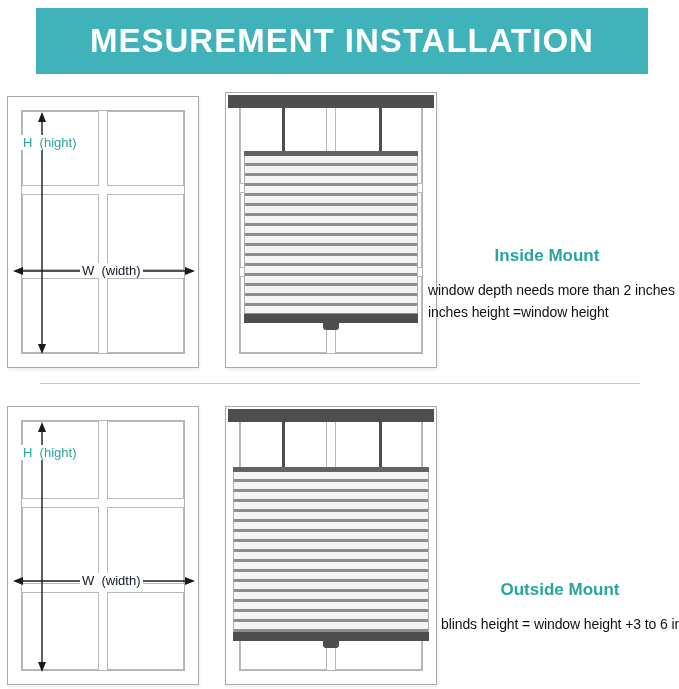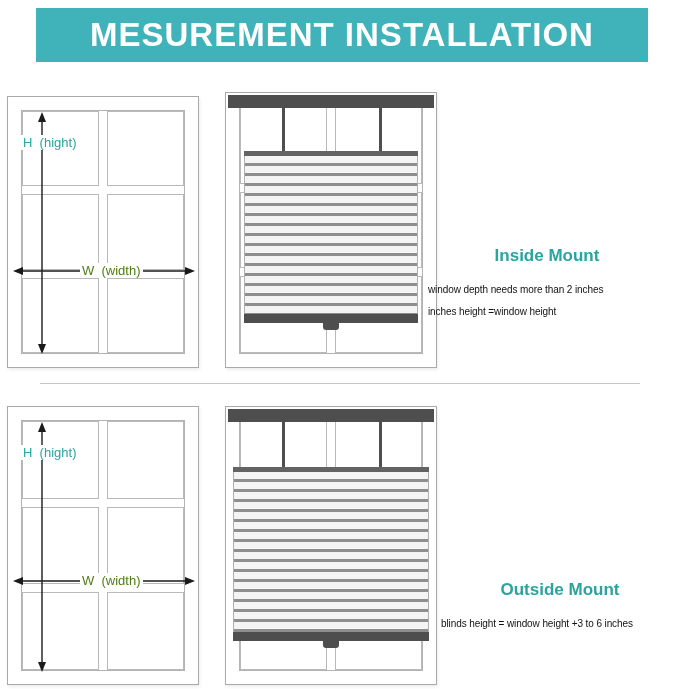--- a/index.html
+++ b/index.html
@@ -2,51 +2,51 @@
 <html style="--banner-bg: #3fb3b9; --teal: #2aa49f; --rail: #4e4e4e;"><head>
 <meta charset="utf-8">
 <style>
   * { margin:0; padding:0; box-sizing:border-box; }
   html,body { background:#fff; }
   body { font-family:"Liberation Sans", sans-serif; }
 
   .page { position:relative; width:679px; height:689px; background:#fff; overflow:hidden; }
 
   
-  .banner { position:absolute; left:36px; top:8px; width:612px; height:54px;
+  .banner { position:absolute; left:36px; top:8px; width:612px; height:66px;
             background:var(--banner-bg,#3fb3b9); display:flex; align-items:center; justify-content:center; }
   .banner h1 { color:#fff; font-size:33px; font-weight:bold; letter-spacing:1px; white-space:nowrap; }
 
   
   .window { position:absolute; background:#fff; border:1px solid #a9a9a9; box-shadow:1px 2px 3px rgba(0,0,0,0.07); }
   .glass { position:absolute; inset:13px; border:1px solid #b3b3b3; background:#fff;
            display:grid; grid-template-columns:1fr 1fr; grid-template-rows:1fr 1fr 1fr; gap:8px; }
   .pane { border:1px solid #b9b9b9; background:#fff; }
 
   
   .arr { position:absolute; }
   .mlabel { position:absolute; font-size:13px; background:#fff; padding:0 2px; white-space:pre; line-height:15px;text-align:right; }
   .mlabel.h { color:var(--teal,#2aa49f); }
-  .mlabel.w { color:#4d7c0f; }
+  .mlabel.w { color:#0f172a; }
 
   
   .head-rail { position:absolute; left:2px; right:2px; top:2px; height:13px; background:var(--rail,#4e4e4e); }
   .cord { position:absolute; top:15px; width:3px; height:45px; background:var(--rail,#4e4e4e); }
   .shade { position:absolute; }
   .shade-top { height:5px; background:#636363; }
   .pleats { border-left:1px solid #b0b0b0; border-right:1px solid #b0b0b0;
             background:repeating-linear-gradient(180deg,#f4f4f4 0px,#f4f4f4 7px,#8e8e8e 7px,#8e8e8e 10px); }
   .shade-bottom { height:9px; background:var(--rail,#4e4e4e); position:relative; }
   .tab { position:absolute; left:50%; bottom:-7px; transform:translateX(-50%);
          width:16px; height:7px; background:var(--rail,#4e4e4e); border-radius:0 0 3px 3px; }
 
   
   .mount-text { position:absolute; }
   .mount-title { color:var(--teal,#2aa49f); font-size:17px; font-weight:bold; text-align:center; margin-bottom:13px; white-space:nowrap; }
-  .note { font-size:10px; color:#111; line-height:22px; white-space:nowrap; letter-spacing:-0.1px; }
+  .note { font-size:14px; color:#111; line-height:22px; white-space:nowrap; letter-spacing:-0.1px; }
 
   .separator { position:absolute; left:40px; top:383px; width:600px; border-top:1px solid #c6c6c6; }
 </style>
 </head>
 <body>
 
 <div class="page">
 
   <header class="banner">
     <h1>MESUREMENT INSTALLATION</h1>

